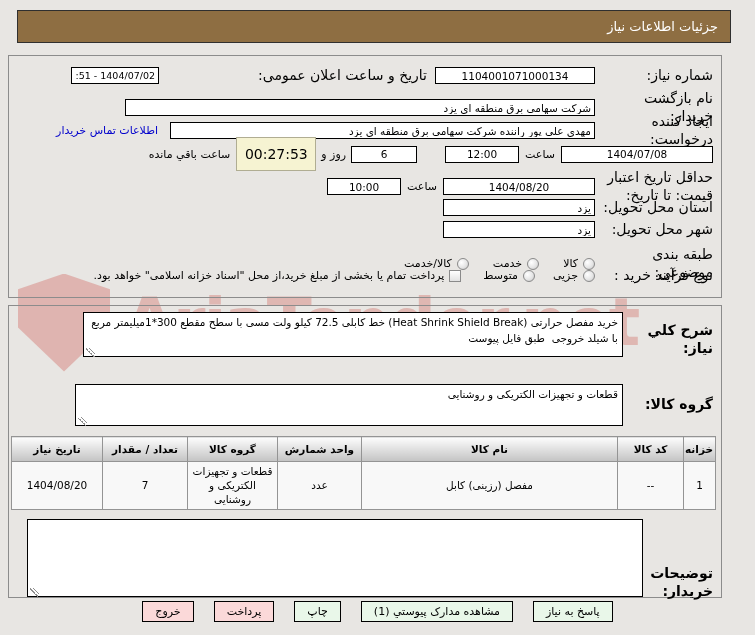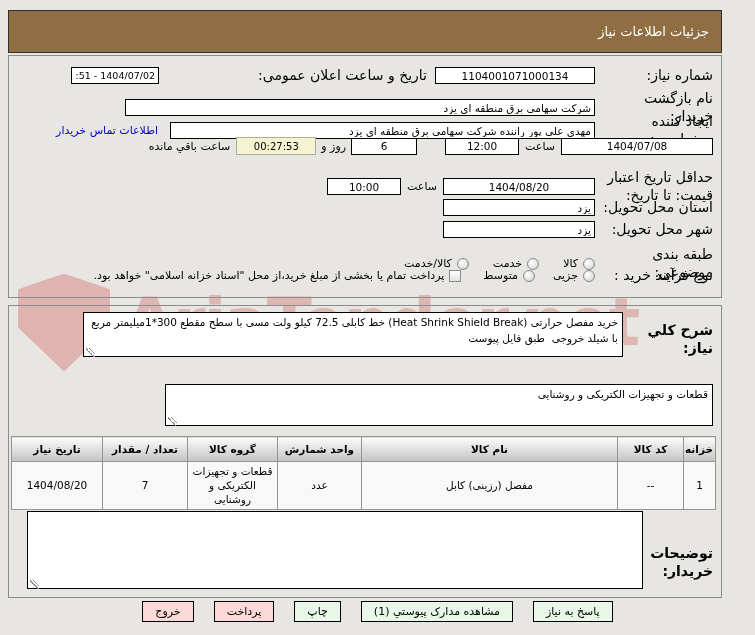--- a/index.html
+++ b/index.html
@@ -10,21 +10,21 @@
     font-size: 11px;
     color: #000;
     direction: rtl;
     overflow: hidden;
     position: relative;
   }
   #page { position: relative; width: 755px; height: 635px; }
 
   
   .titlebar {
-    position: absolute; top: 10px; right: 33px; width: 714px; height: 43px;
+    position: absolute; top: 10px; right: 24px; width: 714px; height: 33px;
     background: #8e6e42; border: 1px solid #2f2f2f; color: #fff;
     display: flex; align-items: center; padding-right: 12px;
     font-size: 13px; z-index: 2;
   }
 
   
   .groupbox { position: absolute; right: 33px; width: 714px; border: 1px solid #8c8c8c; z-index: 2; }
   #gb1 { top: 55px; height: 243px; }
   #gb2 { top: 305px; height: 293px; }
 
@@ -34,22 +34,22 @@
 
   .tb {
     background: #fff; border: 1px solid #000; height: 17px;
     font-family: "DejaVu Sans", sans-serif; font-size: 10.5px;
     padding: 0 3px; direction: rtl;
   }
   .center { text-align: center; }
   .right  { text-align: right; }
 
   .yellowbox {
-    width: 80px; height: 18px; background: #f6f3d2;
-    border: 1px solid #b0ad92; text-align: center; font-size: 10px;
+    width: 80px; height: 34px; background: #f6f3d2;
+    border: 1px solid #b0ad92; text-align: center; font-size: 14px;
     display: flex; align-items: center; justify-content: center;
   }
 
   .link { color: #0000cc; cursor: pointer; margin-right: 12px; }
 
   .radio {
     width: 12px; height: 12px; border-radius: 50%;
     border: 1px solid #8a8a8a; flex: 0 0 auto;
     background: radial-gradient(circle at 35% 35%, #ffffff 0%, #e3e3e3 60%, #b9b9b9 100%);
   }
@@ -193,20 +193,21 @@
 
     <div class="frow" style="top:6px;align-items:flex-start">
       <span class="flabel blabel" style="width:90px;padding-top:10px">شرح کلي نیاز:</span>
       <span class="ta-wrap">
         <textarea style="width: 540px; height: 45px;" readonly="">خرید مفصل حرارتی (Heat Shrink Shield Break) خط کابلی 72.5 کیلو ولت مسی با سطح مقطع 300*1میلیمتر مربع با شیلد خروجی  طبق فایل پیوست</textarea>
       </span>
     </div>
 
 
     <div class="frow" style="top:78px;align-items:flex-start">
+      <span class="flabel blabel" style="width:90px;padding-top:12px">گروه کالا:</span>
       <span class="ta-wrap">
         <textarea style="width: 548px; height: 42px;" readonly="">قطعات و تجهیزات الکتریکی و روشنایی</textarea>
       </span>
     </div>
 
     <div style="position:absolute;top:130px;right:5px">
       <table>
         <colgroup>
           <col style="width:32px">
             <col style="width:66px">
@@ -234,21 +235,21 @@
             <td>مفصل (رزینی) کابل</td>
             <td>عدد</td>
             <td>قطعات و تجهیزات الکتریکی و روشنایی</td>
             <td>7</td>
             <td>1404/08/20</td>
           </tr>
         </tbody>
       </table>
     </div>
 
-    <div class="frow" style="top:205px;align-items:center">
+    <div class="frow" style="top:213px;align-items:flex-end">
       <span class="flabel blabel" style="width:70px;padding-top:22px">توضیحات خریدار:</span>
       <span class="ta-wrap">
         <textarea style="width: 616px; height: 78px;"></textarea>
       </span>
     </div>
   </div>
 
   <div class="btnbar">
     <button class="btn green">پاسخ به نیاز</button>
     <button class="btn green">مشاهده مدارک پیوستي (1)</button>

